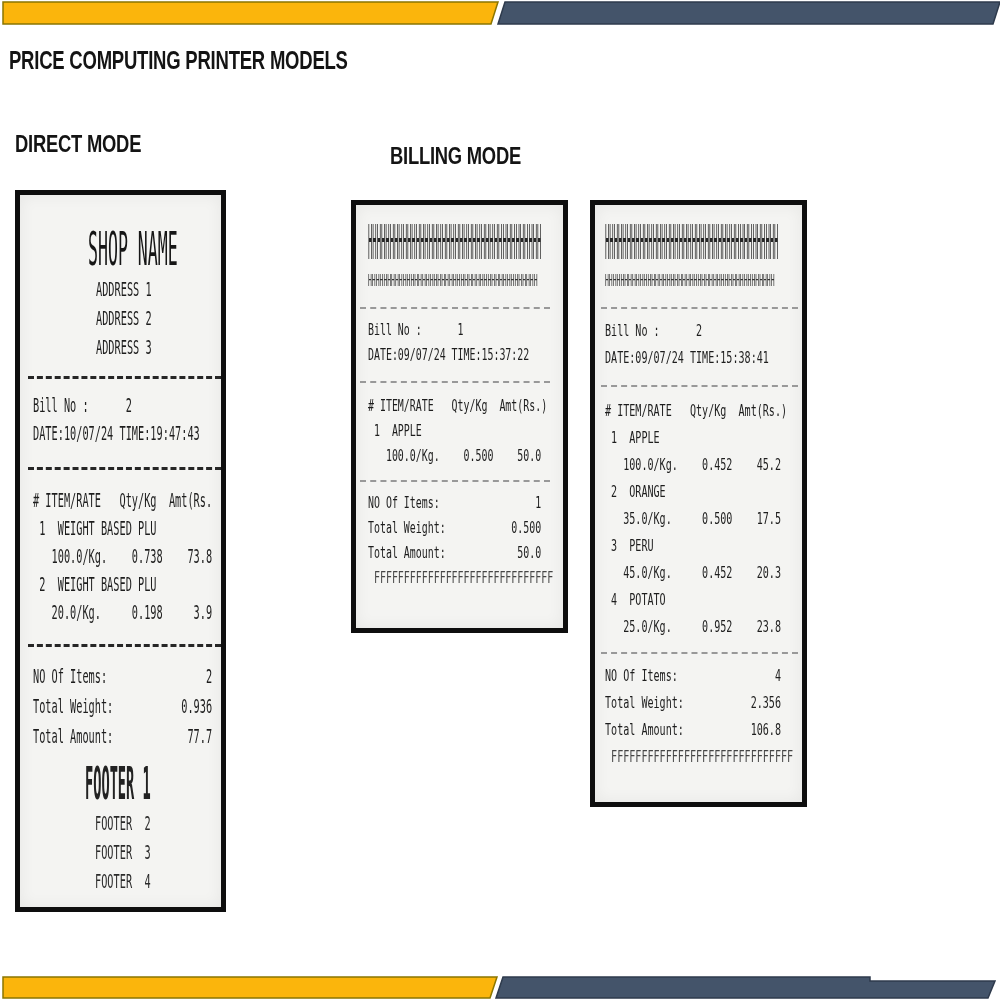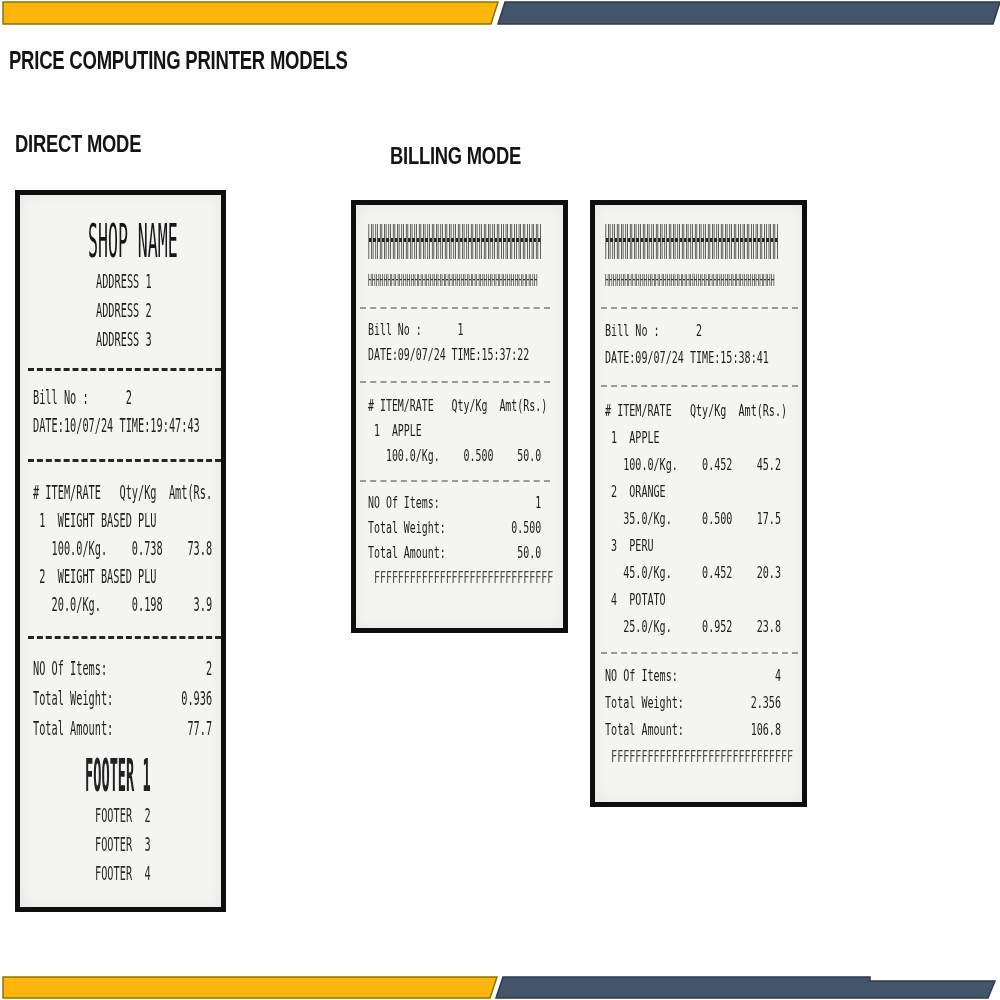--- a/index.html
+++ b/index.html
@@ -16,21 +16,21 @@
   .heading{position:absolute;color:#141414;font-weight:bold;transform-origin:0 0;white-space:nowrap;}
   #page-title{left:9px;top:46px;font-size:25px;letter-spacing:-0.3px;transform:scaleX(0.74);}
   #direct-label{left:15px;top:131px;font-size:23px;letter-spacing:-0.3px;transform:scaleX(0.80);}
   #billing-label{left:390px;top:143px;font-size:23px;letter-spacing:-0.3px;transform:scaleX(0.80);}
 
   
   .receipt{
     position:absolute;background:#f4f4f2;border:5px solid #0e0e0e;
     box-sizing:border-box;box-shadow:inset 0 0 16px rgba(0,0,0,0.06);
   }
-  #r1{left:15px;top:190px;width:211px;height:722px;padding:14px 0 0 13px;}
+  #r1{left:15px;top:190px;width:211px;height:722px;padding:22px 0 0 13px;}
   #r2{left:351px;top:200px;width:217px;height:433px;padding:12px 0 0 12px;}
   #r3{left:590px;top:200px;width:217px;height:607px;padding:12px 0 0 10px;}
 
   .line{
     white-space:pre;font-family:"DejaVu Sans Mono",monospace;color:#1d1d1d;
     transform-origin:0 50%;
   }
   
   #r1 .line{font-size:19px;line-height:28px;transform:scaleX(0.54);}
   #r1 .shop{font-size:46px;line-height:52px;transform:scaleX(0.36);margin:6px 0 0 55px;color:#161616;}

